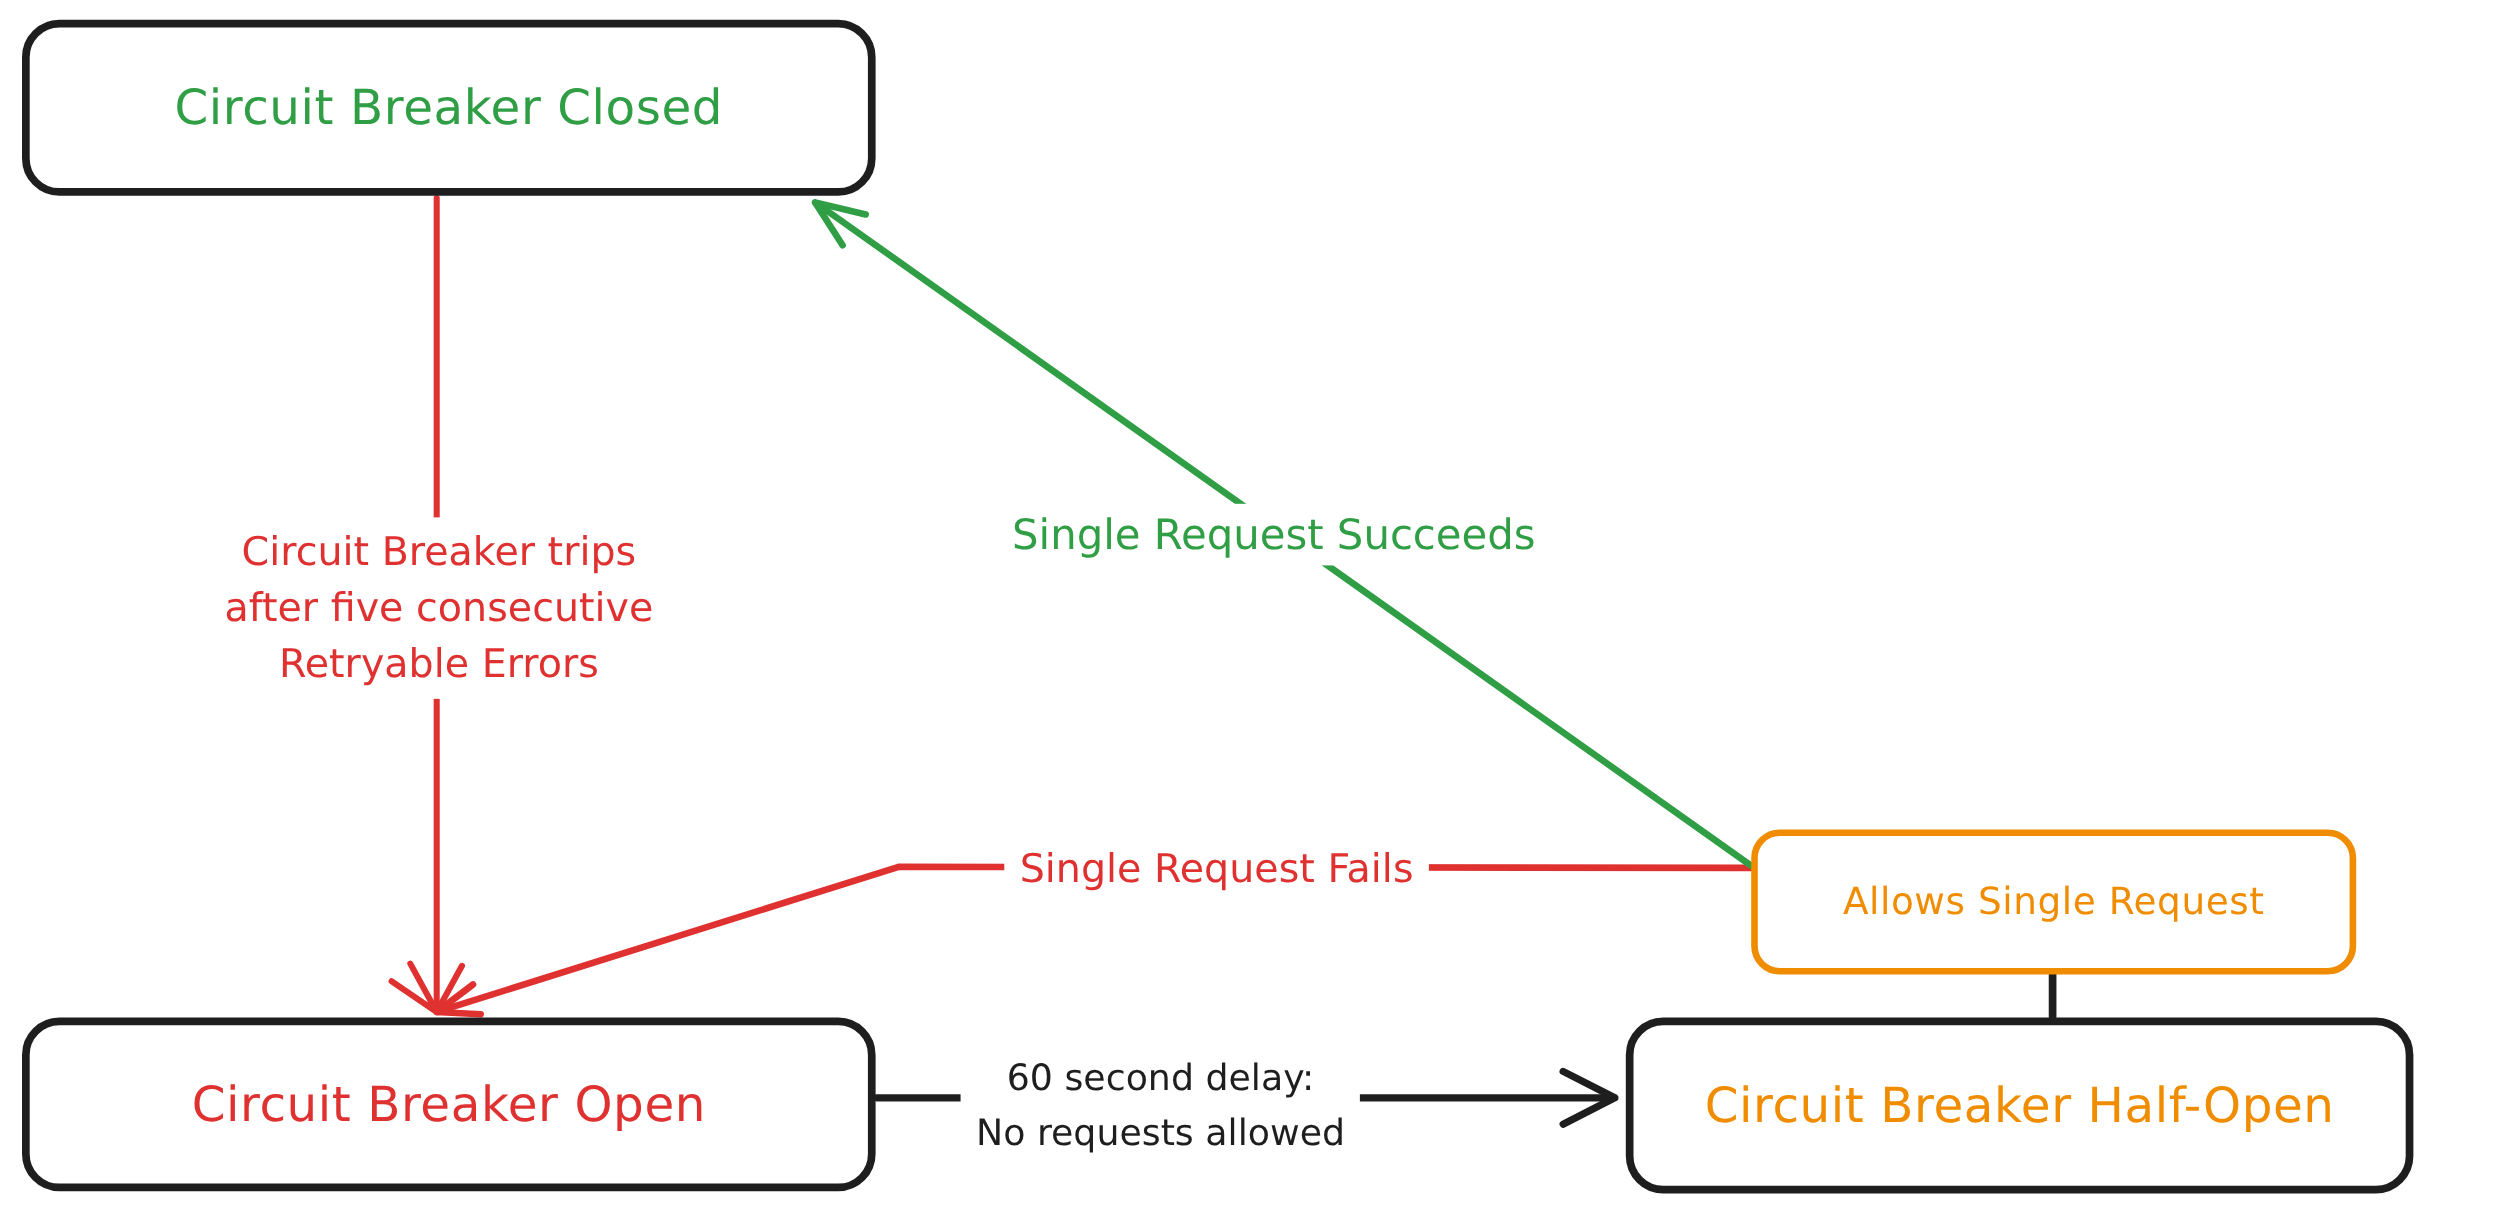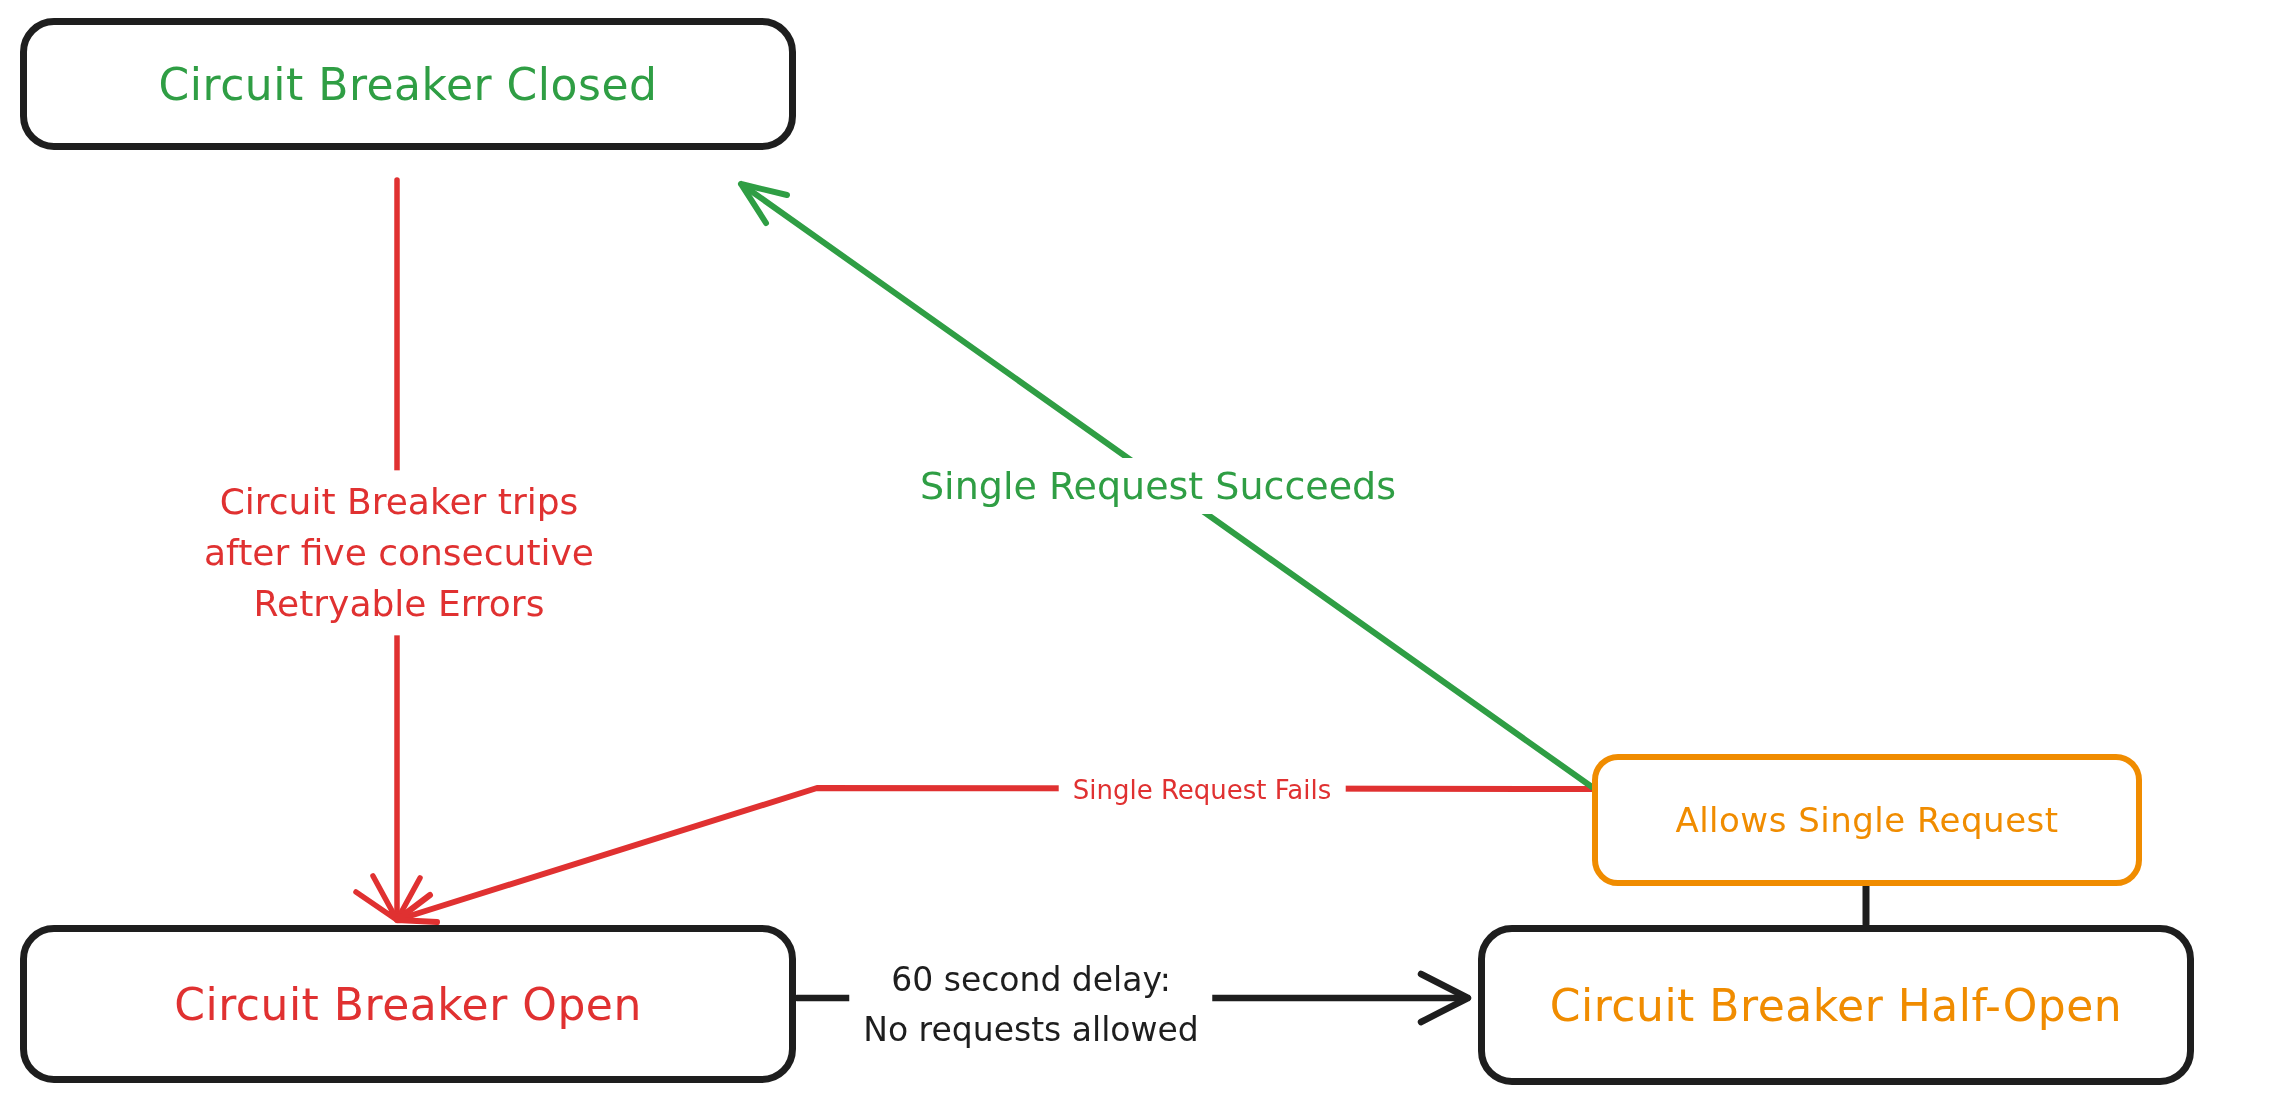--- a/index.html
+++ b/index.html
@@ -25,37 +25,37 @@
     text-align:center;
   }
   .node-black{border:7px solid var(--black); border-radius:34px;}
   .node-orange{border:6px solid var(--orange); border-radius:26px;margin-top:28px;}
   .node-title{font-size:44px; letter-spacing:0.5px; white-space:nowrap;}
   .t-green{color:var(--green);}
   .t-red{color:var(--red);}
   .t-orange{color:var(--orange);}
   .t-black{color:var(--black);}
 
-  #node-closed  {left:20px;   top:18px;  width:776px; height:132px;}
+  #node-closed  {left:20px;   top:18px;  width:776px; height:160px;}
   #node-open    {left:20px;   top:925px; width:776px; height:158px;}
   #node-halfopen{left:1478px; top:925px; width:716px; height:160px;align-items:center;}
   #node-allows  {left:1592px; top:726px; width:550px; height:132px;}
   #node-allows .node-title{font-size:34px;}
 
   .edge-label{
     position:absolute; z-index:2;
     transform:translate(-50%,-50%);
     background:var(--bg);
     text-align:center; white-space:nowrap;
     padding:6px 14px;
   }
   #label-trips   {left:399px;  top:553px;  font-size:36px; line-height:1.42;}
   #label-succeeds{left:1158px; top:486px;  font-size:38px;}
-  #label-fails   {left:1202px; top:790px;  font-size:26px;}
-  #label-delay   {left:1031px; top:1004px; font-size:33px; line-height:1.5;}
+  #label-fails   {left:1106px; top:790px;  font-size:36px;}
+  #label-delay   {left:1055px; top:1004px; font-size:33px; line-height:1.5;}
 </style>
 </head>
 <body>
 
 <div class="canvas">
 
   <svg class="edges" viewBox="0 0 2272 1107" xmlns="http://www.w3.org/2000/svg">
 
     <path class="stroke-red" stroke-width="5.5" d="M 397 180 L 397 914"></path>
     <path class="stroke-red" stroke-width="5.5" d="M 397 920 L 373 876 M 397 920 L 420 878 M 397 920 L 356 892"></path>

